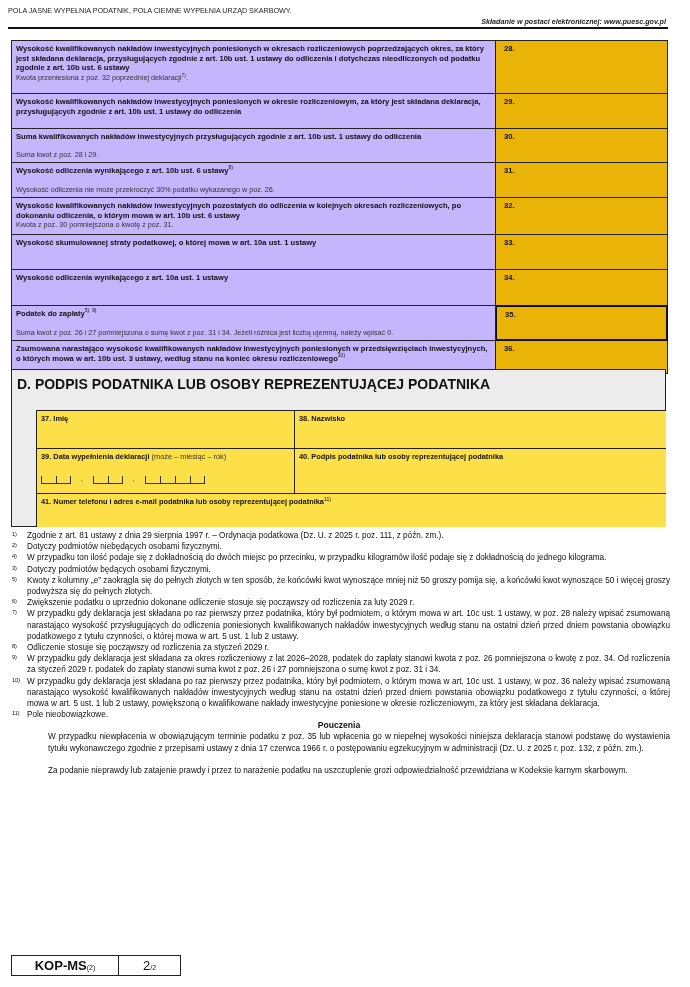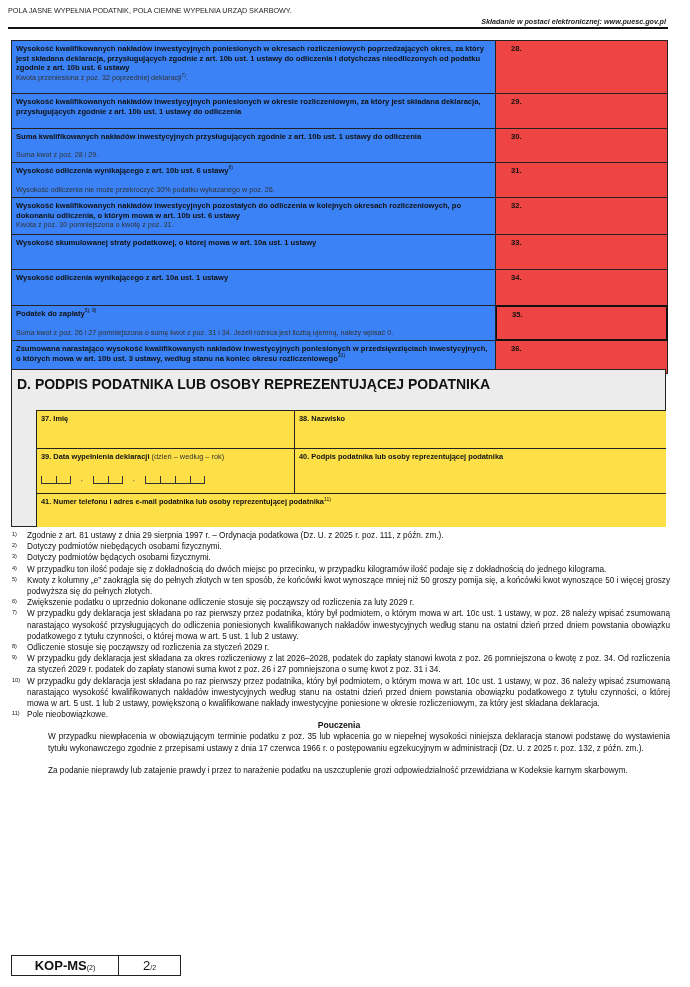--- a/index.html
+++ b/index.html
@@ -4,25 +4,25 @@
 <style>
   html, body { margin: 0; padding: 0; background: #ffffff; }
   body { width: 690px; height: 987px; position: relative; font-family: "Liberation Sans", sans-serif; color: #111; overflow: hidden; }
   .hdr-left { position: absolute; left: 8px; top: 6px; font-size: 7.2px; color: #222; letter-spacing: 0; }
   .hdr-right { position: absolute; right: 24px; top: 17px; font-size: 7.2px; font-style: italic; font-weight: bold; color: #222; }
   .hdr-rule { position: absolute; left: 8px; right: 22px; top: 27px; height: 2px; background: #111; }
 
   
   .tbl { position: absolute; left: 11px; width: 655px; top: 40px; border: 1px solid #222; border-bottom: none; }
   .row { display: flex; border-bottom: 1px solid #222; }
-  .row .lab { width: 484px; background: #3b82f6; border-right: 1px solid #222; padding: 3px 4px 2px 4px; box-sizing: border-box; font-size: 7.6px; line-height: 9.6px; position: relative; }
+  .row .lab { width: 484px; background: #c4b5fd; border-right: 1px solid #222; padding: 3px 4px 2px 4px; box-sizing: border-box; font-size: 7.6px; line-height: 9.6px; position: relative; }
   .row .lab .b { font-weight: bold; }
   .row .lab .note { font-size: 7.2px; color: #333; }
   .row .lab .note-bottom { position: absolute; left: 4px; bottom: 2px; font-size: 7.2px; color: #333; }
-  .row .val { flex: 1; padding: 3px 15px; font-size: 7.6px; font-weight: bold; box-sizing: border-box; background: #ef4444; }
+  .row .val { flex: 1; padding: 3px 8px; font-size: 7.6px; font-weight: bold; box-sizing: border-box; background: #eab308; }
   .row .val.thick { border: 2px solid #111; margin: -1px -1px -1px -1px; }
   sup { font-size: 5px; vertical-align: super; line-height: 0; font-weight: normal; }
 
   
   .secD { position: absolute; left: 11px; width: 655px; top: 369px; height: 158px; border: 1px solid #222; background: #ececec; box-sizing: border-box; }
   .secD-title { position: absolute; left: 5px; top: 6px; font-size: 14px; font-weight: bold; color: #111; }
   .secD-grid { position: absolute; left: 24px; top: 40px; right: -1px; bottom: -1px; background: #fde047; border-left: 1px solid #222; border-top: 1px solid #222; }
   .cell { position: absolute; box-sizing: border-box; font-size: 7.4px; font-weight: bold; padding: 3px 4px; }
   .c37 { left: 0; top: 0; width: 258px; height: 38px; border-right: 1px solid #222; border-bottom: 1px solid #222; }
   .c38 { left: 258px; top: 0; right: 0; height: 38px; border-bottom: 1px solid #222; }
@@ -133,21 +133,21 @@
   <div class="secD-title">D. PODPIS PODATNIKA LUB OSOBY REPREZENTUJĄCEJ PODATNIKA</div>
   <div class="secD-grid">
     <div class="cell c37">
       <span>37. Imię</span>
     </div>
     <div class="cell c38">
       <span>38. Nazwisko</span>
     </div>
     <div class="cell c39">
       <span>39. Data wypełnienia deklaracji</span>
-      <span class="hint">(dzień – według – rok)</span>
+      <span class="hint">(może – miesiąc – rok)</span>
       <div class="datebox">
         <div class="seg">
             <span></span>
             <span></span>
           </div>
         <div class="dot">·</div>
         <div class="seg">
             <span></span>
             <span></span>
           </div>
@@ -173,26 +173,26 @@
   <div id="fn-list">
       <div class="fn">
         <div class="num">1)</div>
         <div class="txt">Zgodnie z art. 81 ustawy z dnia 29 sierpnia 1997 r. – Ordynacja podatkowa (Dz. U. z 2025 r. poz. 111, z późn. zm.).</div>
       </div>
       <div class="fn">
         <div class="num">2)</div>
         <div class="txt">Dotyczy podmiotów niebędących osobami fizycznymi.</div>
       </div>
       <div class="fn">
+        <div class="num">4)</div>
+        <div class="txt">W przypadku ton ilość podaje się z dokładnością do dwóch miejsc po przecinku, w przypadku kilogramów ilość podaje się z dokładnością do jednego kilograma.</div>
+      </div>
+      <div class="fn">
         <div class="num">3)</div>
         <div class="txt">Dotyczy podmiotów będących osobami fizycznymi.</div>
-      </div>
-      <div class="fn">
-        <div class="num">4)</div>
-        <div class="txt">W przypadku ton ilość podaje się z dokładnością do dwóch miejsc po przecinku, w przypadku kilogramów ilość podaje się z dokładnością do jednego kilograma.</div>
       </div>
       <div class="fn">
         <div class="num">5)</div>
         <div class="txt">Kwoty z kolumny „e” zaokrągla się do pełnych złotych w ten sposób, że końcówki kwot wynoszące mniej niż 50 groszy pomija się, a końcówki kwot wynoszące 50 i więcej groszy podwyższa się do pełnych złotych.</div>
       </div>
       <div class="fn">
         <div class="num">6)</div>
         <div class="txt">Zwiększenie podatku o uprzednio dokonane odliczenie stosuje się począwszy od rozliczenia za luty 2029 r.</div>
       </div>
       <div class="fn">

